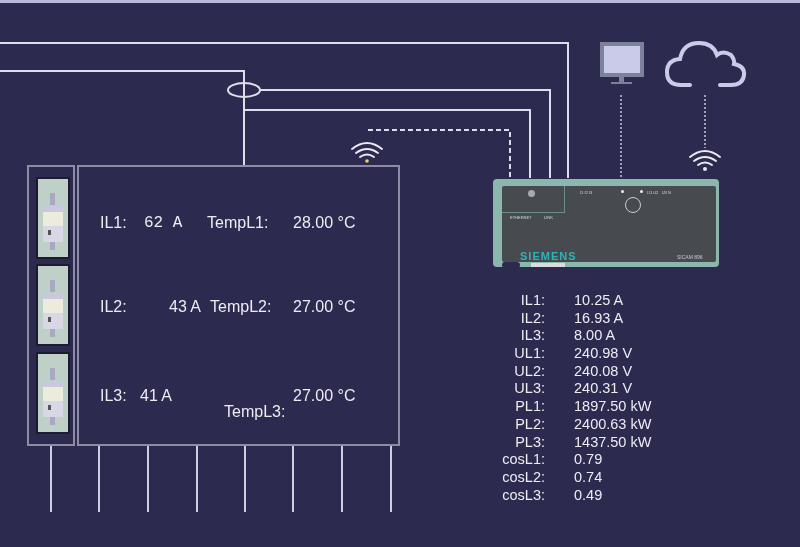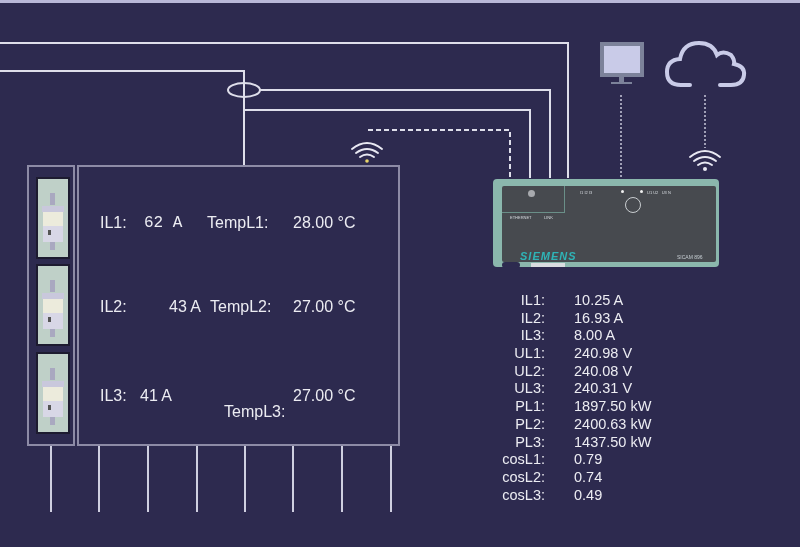--- a/index.html
+++ b/index.html
@@ -14,21 +14,21 @@
   .panel { position: absolute; left: 77px; top: 165px; width: 323px; height: 281px;
            border: 2px solid #8d8ba6; box-sizing: border-box; }
   .row { position: absolute; left: 0; font-size: 16px; color: #ececf2; }
   .row span { position: absolute; white-space: nowrap; }
   .device { position: absolute; left: 490px; top: 176px; width: 240px; height: 97px; }
   .dev-body { position: absolute; left: 3px; top: 3px; width: 226px; height: 88px; background: #8bb7ad;
               border-radius: 4px; }
   .dev-face { position: absolute; left: 9px; top: 7px; width: 214px; height: 76px; background: #474a4f;
               border-radius: 2px; }
   .dev-logo { position: absolute; left: 18px; top: 64px; font-size: 11px; font-weight: bold;
-              color: #2fb3b6; letter-spacing: 1px; font-style: italic; }
+              color: #2fb3b6; letter-spacing: 1px; }
   .dev-model { position: absolute; left: 175px; top: 68px; font-size: 5px; color: #c6cdd2; }
   .dev-lbl { position: absolute; font-size: 4px; color: #d7dbe0; }
   .readings { position: absolute; left: 470px; top: 292px; font-size: 14.5px; color: #ececf2; }
   .readings .r { position: relative; height: 17.7px; }
   .readings .lbl { position: absolute; right: -75px; width: 80px; text-align: right; }
   .readings .val { position: absolute; left: 104px; white-space: nowrap; }
 </style>
 </head>
 <body>
 

